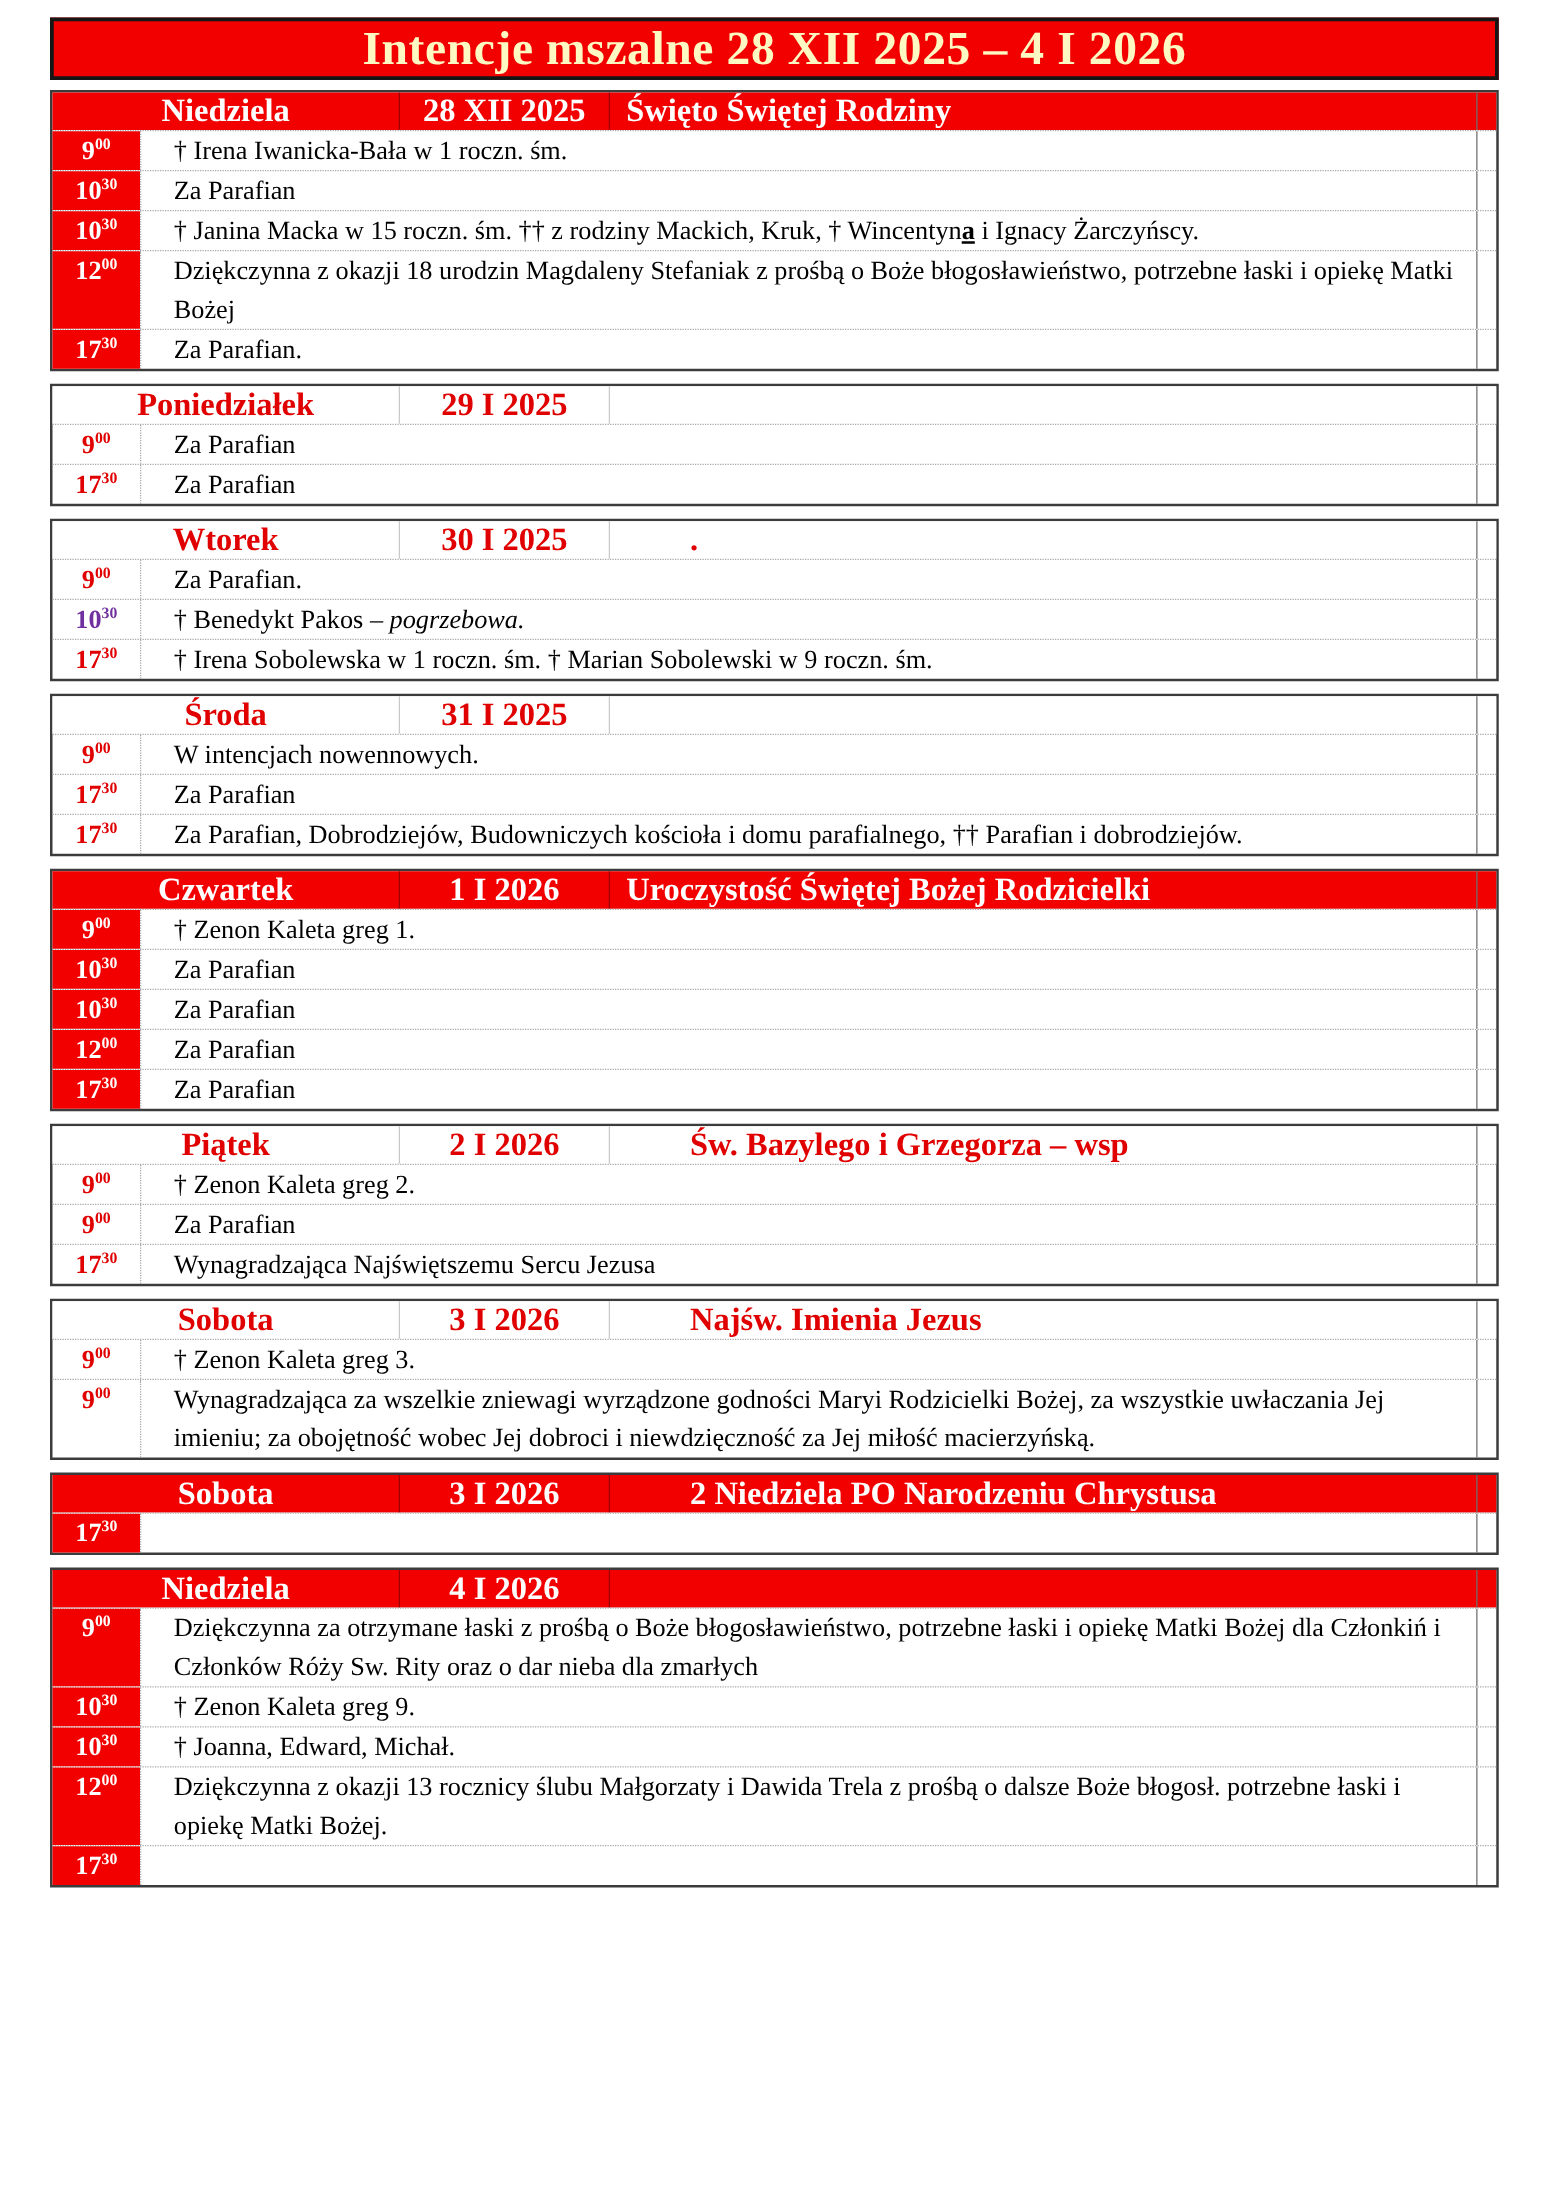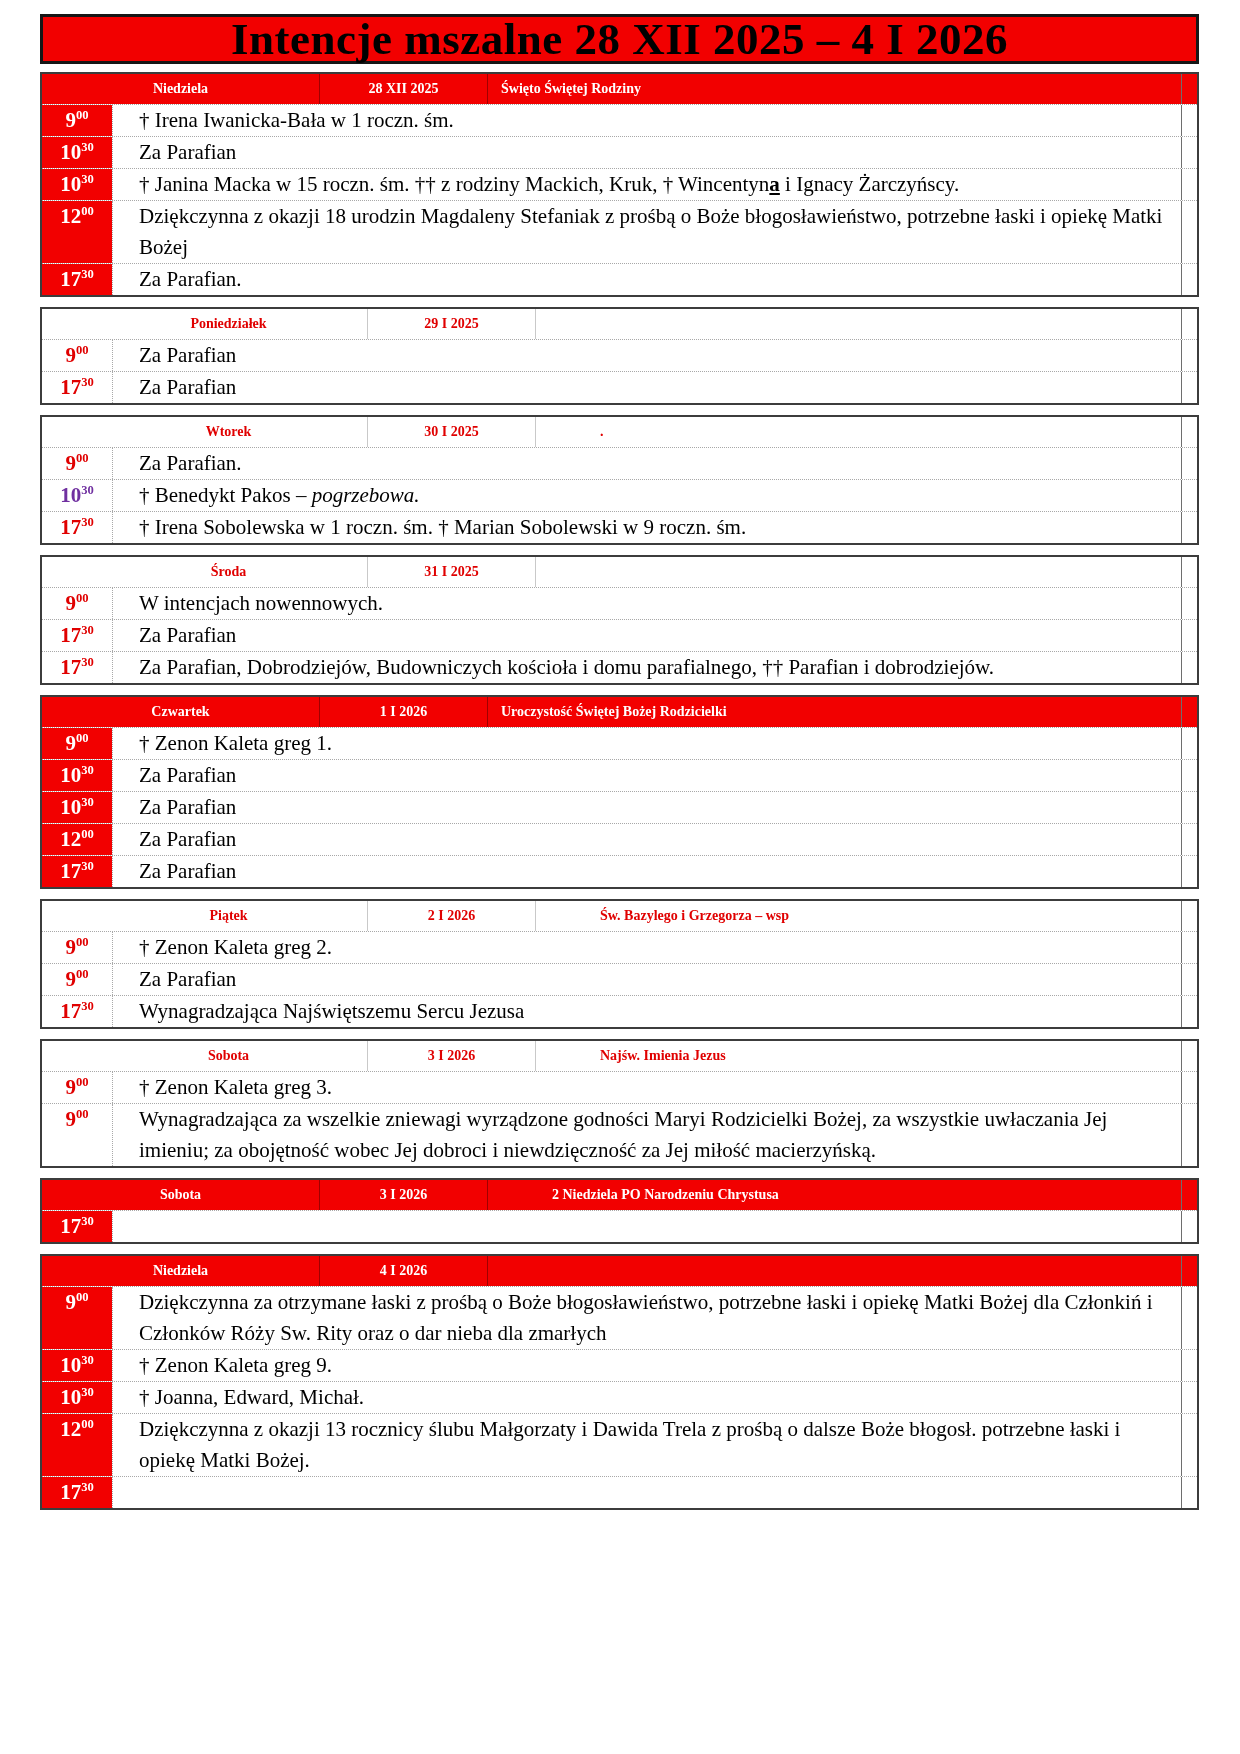--- a/index.html
+++ b/index.html
@@ -24,53 +24,52 @@
     box-sizing: border-box;
     height: 50px;
     background: var(--red-bg, #f20000);
     border: 3px solid #161616;
     display: flex;
     align-items: center;
     justify-content: center;
     margin-bottom: 8px;
   }
   .banner .title-text {
-    color: #000000;
+    color: #fef9c3;
     font-weight: bold;
-    font-size: 45px;
+    font-size: 38px;
     letter-spacing: 0.5px;
     white-space: nowrap;
   }
 
   
   .block {
     box-sizing: border-box;
     border: 2px solid #3c3c3c;
     margin-bottom: 10px;
     background: #ffffff;
   }
 
   
   .hdr {
     display: grid;
     grid-template-columns: 278px 168px 1fr 16px;
     min-height: 30px;
     align-items: center;
     font-weight: bold;
-    font-size: 14px;
+    font-size: 26px;
     line-height: 30px;
   }
   .block.red .hdr {
     background: var(--red-bg, #f20000);
     color: #ffffff;
   }
   .block.white .hdr {
     background: #ffffff;
     color: var(--red-text, #e00000);
-    padding-left: 48px;
   }
   .hday, .hdate { text-align: center; height: 100%; }
   .block.red .hday,
   .block.red .hdate { border-right: 1px solid rgba(60,0,0,0.45); }
   .block.white .hday,
   .block.white .hdate { border-right: 1px solid #c9c9c9; }
   .hfeast { padding-left: 13px; white-space: nowrap; }
   .hfeast.wide { padding-left: 64px; }
   .hnarrow {
     height: 100%;

